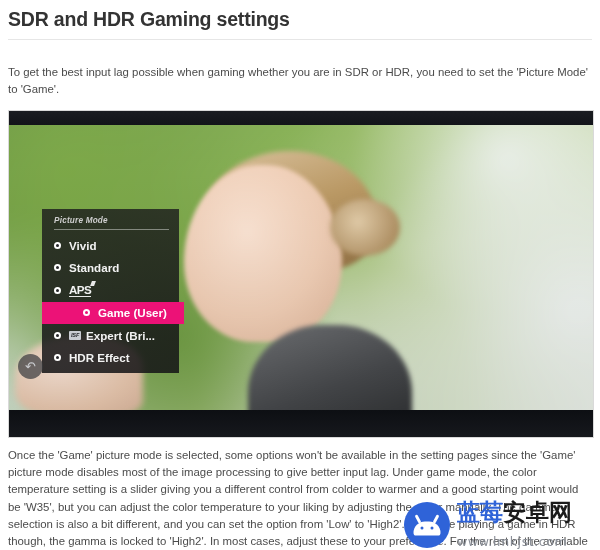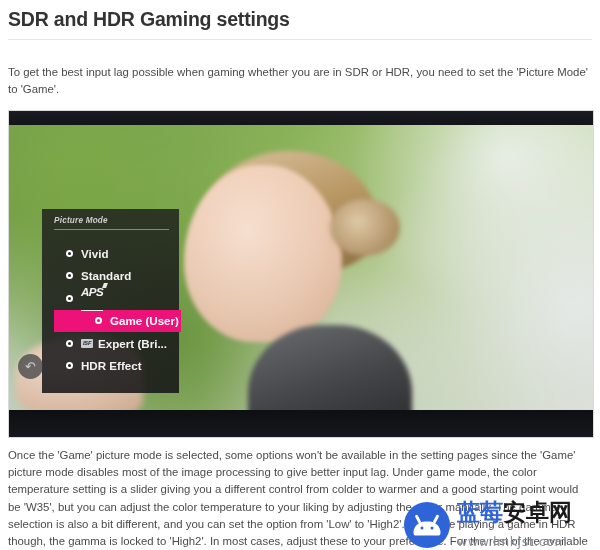--- a/index.html
+++ b/index.html
@@ -138,34 +138,34 @@
     font-weight: bold;
     color: #cfcfcf;
     margin: 0 0 4px 12px;
     letter-spacing: .2px;
   }
   .osd-rule {
     height: 1px;
     background: rgba(255,255,255,0.42);
     margin: 0 10px 4px 12px;
   }
-  .osd-list { list-style: none; margin: 12px; padding: 0 0 4px 0; }
+  .osd-list { list-style: none; margin: 0; padding: 0 0 4px 0; }
   .osd-item {
     display: flex;
     align-items: center;
     height: 22.5px;
     padding-left: 12px;
     font-size: 11.6px;
     font-weight: bold;
     color: #f2f2f2;
     white-space: nowrap;
   }
   .osd-item.selected {
     background: #ec1277;
-    width: 127px;
+    width: 142px;
     color: #ffffff;
     padding-left: 41px;
   }
   .radio {
     width: 7px; height: 7px;
     border-radius: 50%;
     background: #ffffff;
     position: relative;
     margin-right: 8px;
     flex: none;
@@ -194,22 +194,21 @@
     border-radius: 1px;
     letter-spacing: -0.2px;
     flex: none;
   }
   .aps-logo {
     font-size: 11.6px;
     font-weight: bold;
     letter-spacing: -0.5px;
     position: relative;
     border-bottom: 1.5px solid #e8e8e8;
-    padding-bottom: 12px;
-    font-style: italic;
+    padding-bottom: 0px;
   }
   .aps-logo::after {
     content: "";
     position: absolute;
     right: -4px; top: -2px;
     width: 4px; height: 5px;
     background: #e8e8e8;
     transform: skewX(-20deg);
   }
   

